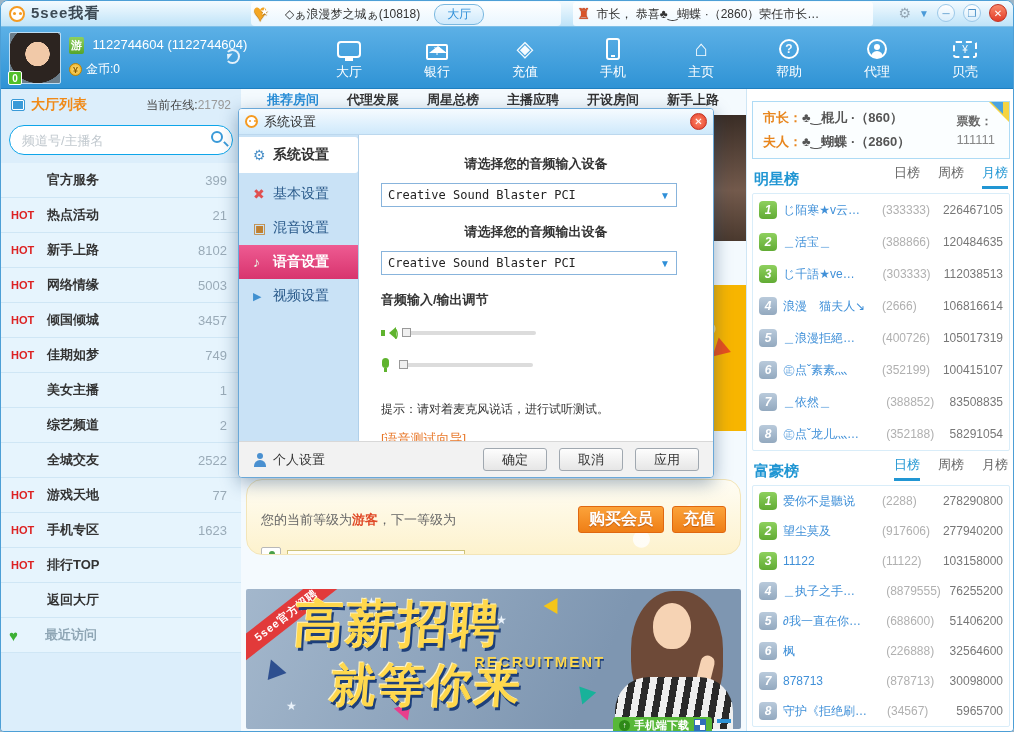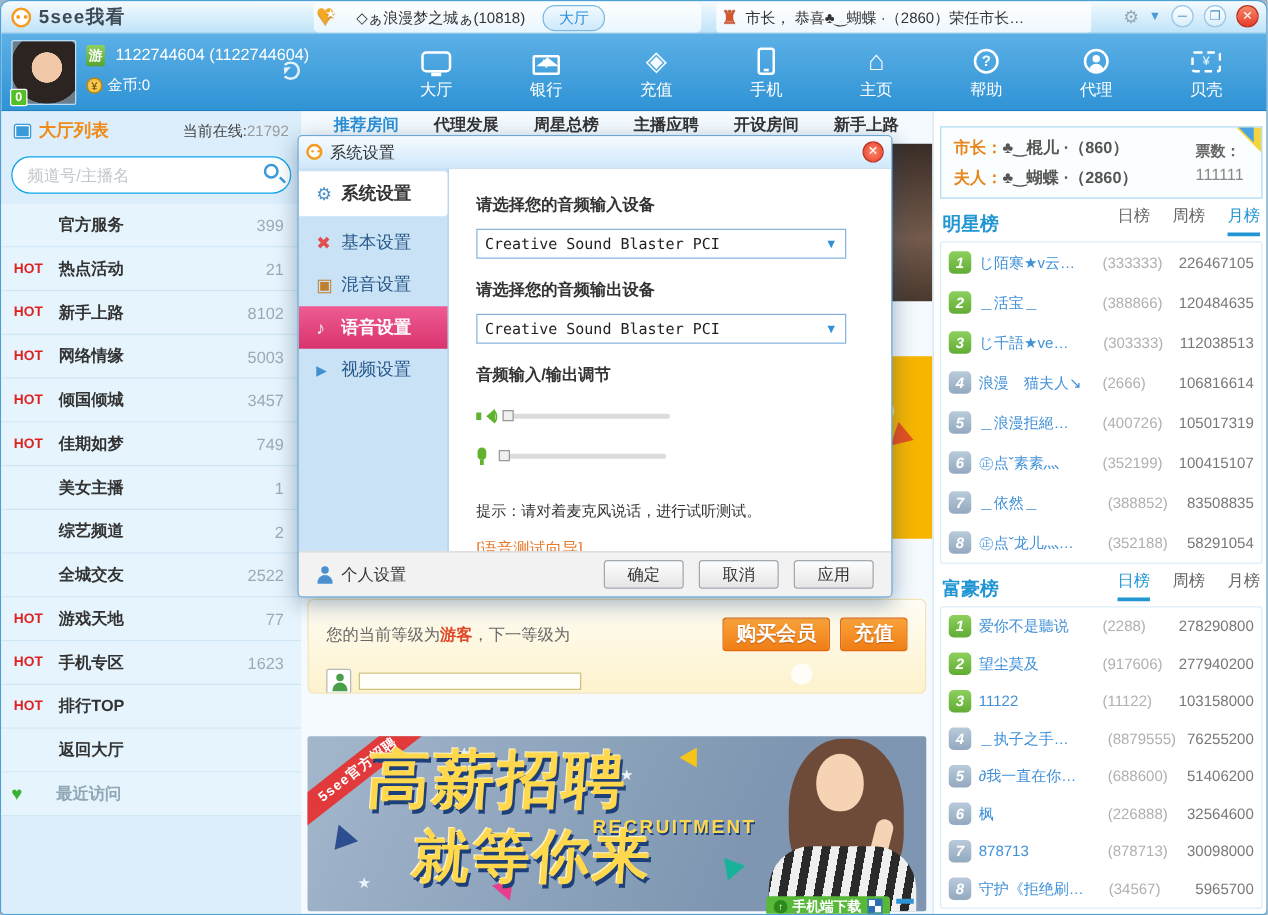--- a/index.html
+++ b/index.html
@@ -128,22 +128,22 @@
   .ctab { font-size:13px; font-weight:bold; color:#333; white-space:nowrap; cursor:pointer; }
   .ctab.active { color:#2a8fd8; }
   .room-photo { position:absolute; left:470px; top:26px; width:35px; height:126px;
     background:linear-gradient(#3a2d26,#735a4c 60%,#4a392e); }
   .room-orange { position:absolute; left:468px; top:196px; width:37px; height:146px;
     background:radial-gradient(circle at 0 30%, rgba(255,255,255,.5) 0 6px, transparent 7px) #f7b500; }
   .room-orange::after { content:""; position:absolute; left:6px; top:56px; width:0; height:0;
     border:10px solid transparent; border-left:16px solid #e8501e; transform:rotate(18deg); }
 
   .level-panel { position:absolute; left:5px; top:390px; width:495px; height:76px;
-    background:linear-gradient(#fffdf4,#fdf2cd); border:1px solid #f3e5b8; border-radius:5px;
-    padding:14px 14px; overflow:hidden;
+    background:linear-gradient(#fffdf4,#fdf2cd); border:1px solid #f3e5b8; border-radius:16px;
+    padding:26px 14px; overflow:hidden;
     background-image:radial-gradient(circle at 80% 80%, rgba(255,255,255,.8) 0 8px, transparent 9px),
                      radial-gradient(circle at 90% 40%, rgba(255,255,255,.7) 0 5px, transparent 6px),
                      linear-gradient(#fffdf4,#fdf2cd); }
   .lv-row1 { display:flex; align-items:center; font-size:13px; color:#666; }
   .lv-name { color:#e04a28; font-weight:bold; }
   .lv-buttons { margin-left:auto; display:flex; gap:8px; }
   .orange-btn { background:linear-gradient(#fba33a,#ef7e16); border:1px solid #e06810; border-radius:3px;
     color:#fff; font-size:16px; font-weight:bold; padding:2px 10px; cursor:pointer;
     text-shadow:0 1px 1px rgba(160,60,0,.6); }
   .lv-row2 { display:flex; align-items:center; margin-top:14px; }
@@ -256,21 +256,21 @@
   .dnav-item.top { height:36px; background:#fff; color:#333; font-weight:bold;
     border-radius:0 3px 3px 0; margin-bottom:4px; }
   .dnav-item.active { background:linear-gradient(#ee5b92,#d8346e); color:#fff; font-weight:bold; }
   .dico.gear { color:#4a90c8; } .dico.gear::before { content:"⚙"; }
   .dico.tools { color:#e05050; } .dico.tools::before { content:"✖"; }
   .dico.mixer { color:#c08030; } .dico.mixer::before { content:"▣"; }
   .dico.note { color:#eaffea; } .dico.note::before { content:"♪"; }
   .dnav-item:not(.active) .dico.note { color:#4aa048; }
   .dico.video { color:#4090d0; font-size:11px; } .dico.video::before { content:"▶"; }
   .dlg-content { flex:1; padding:14px 22px 0; }
-  .field-label { font-size:13px; font-weight:bold; color:#333; margin-top:6px; }
+  .field-label { font-size:13px; font-weight:bold; color:#333; margin-top:6px;text-align:center; }
   .select { display:flex; align-items:center; margin-top:10px; margin-bottom:16px; width:296px; height:24px;
     border:1px solid #88b4dc; background:#fff; padding:0 6px; cursor:pointer; }
   .select .val { flex:1; font-family:"DejaVu Sans Mono","Liberation Mono",monospace; font-size:12px; color:#222;
     white-space:nowrap; overflow:hidden; }
   .select .sc { color:#2f8fd8; font-size:10px; }
   .select .sc::before { content:"▼"; }
   .adjust-label { font-size:13px; font-weight:bold; color:#333; margin-top:10px; }
   .slider-row { display:flex; align-items:center; margin-top:16px; height:16px; }
   .spk { position:relative; width:10px; height:12px; margin-right:4px; }
   .spk::before { content:""; position:absolute; left:0; top:3px; width:4px; height:6px; background:#5fb32e; }

